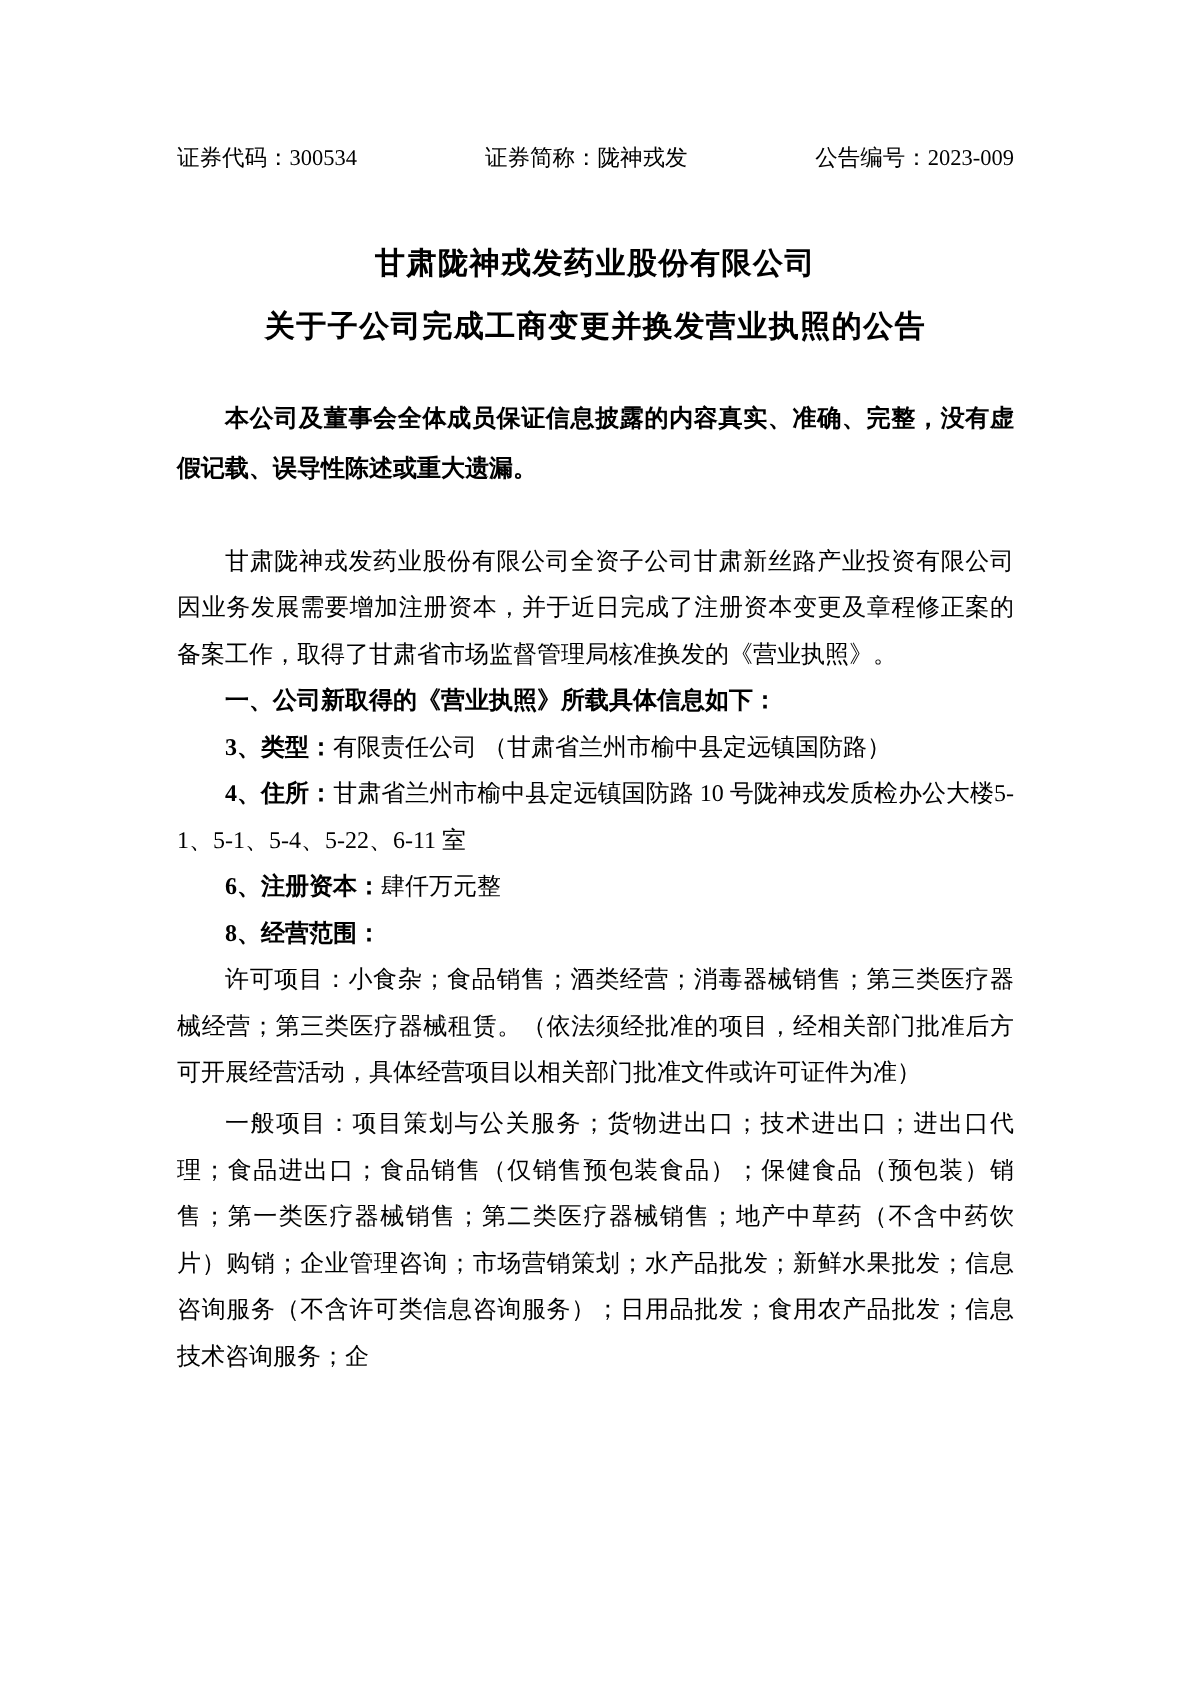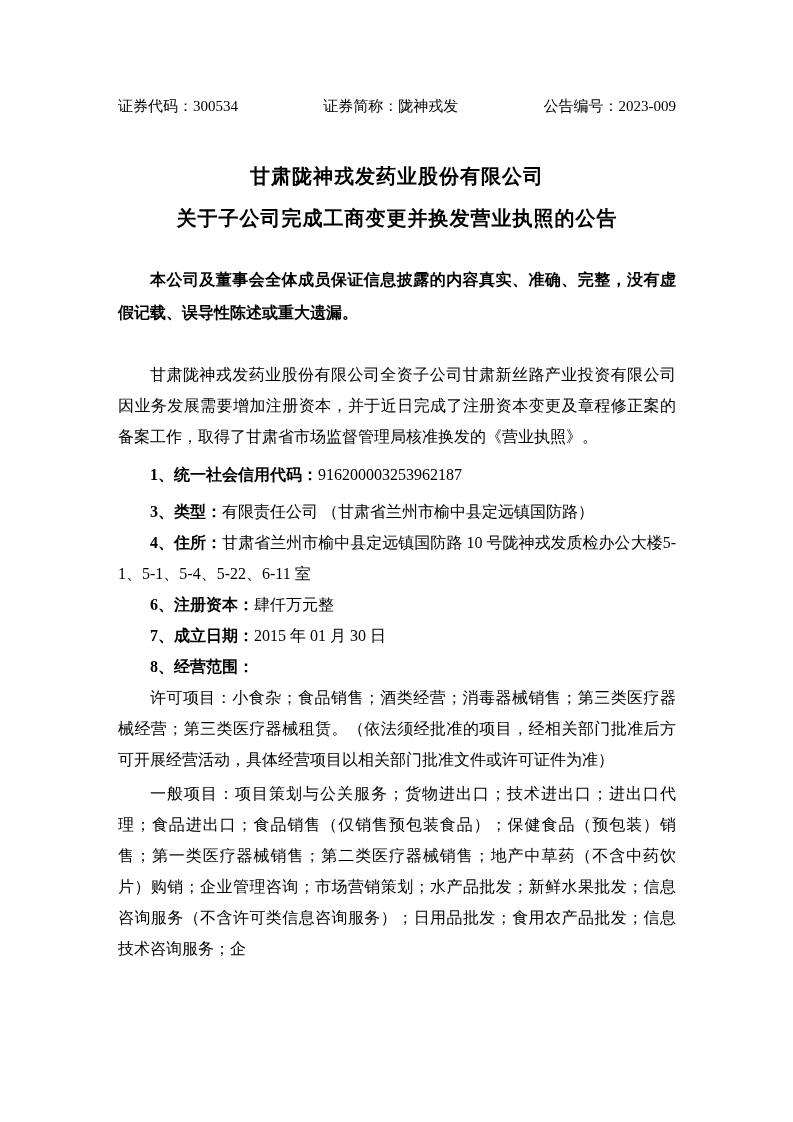--- a/index.html
+++ b/index.html
@@ -81,32 +81,31 @@
 
   <div class="title-block">
     <h1 class="title">甘肃陇神戎发药业股份有限公司</h1>
     <h1 class="title">关于子公司完成工商变更并换发营业执照的公告</h1>
   </div>
 
   <p class="para disclaimer">本公司及董事会全体成员保证信息披露的内容真实、准确、完整，没有虚假记载、误导性陈述或重大遗漏。</p>
 
   <p class="para intro">甘肃陇神戎发药业股份有限公司全资子公司甘肃新丝路产业投资有限公司因业务发展需要增加注册资本，并于近日完成了注册资本变更及章程修正案的备案工作，取得了甘肃省市场监督管理局核准换发的《营业执照》。</p>
 
+  <p class="para section-heading">一、公司新取得的《营业执照》所载具体信息如下：</p>
 
-  <p class="para item-first"><span class="item-label">1、统一社会信用代码：</span><span>916200003253962187</span></p>
 
 
   <p class="para"><span class="item-label">3、类型：</span><span>有限责任公司 （甘肃省兰州市榆中县定远镇国防路）</span></p>
 
   <p class="para"><span class="item-label">4、住所：</span><span>甘肃省兰州市榆中县定远镇国防路 10 号陇神戎发质检办公大楼5-1、5-1、5-4、5-22、6-11 室</span></p>
 
 
   <p class="para"><span class="item-label">6、注册资本：</span><span>肆仟万元整</span></p>
 
-  <p class="para"><span class="item-label">7、成立日期：</span><span>2015 年 01 月 30 日</span></p>
 
   <p class="para"><span class="item-label">8、经营范围：</span><span></span></p>
 
   <p class="para">许可项目：小食杂；食品销售；酒类经营；消毒器械销售；第三类医疗器械经营；第三类医疗器械租赁。（依法须经批准的项目，经相关部门批准后方可开展经营活动，具体经营项目以相关部门批准文件或许可证件为准）</p>
 
   <p class="para scope-general">一般项目：项目策划与公关服务；货物进出口；技术进出口；进出口代理；食品进出口；食品销售（仅销售预包装食品）；保健食品（预包装）销售；第一类医疗器械销售；第二类医疗器械销售；地产中草药（不含中药饮片）购销；企业管理咨询；市场营销策划；水产品批发；新鲜水果批发；信息咨询服务（不含许可类信息咨询服务）；日用品批发；食用农产品批发；信息技术咨询服务；企</p>
 
 </div>
 
 </body></html>

